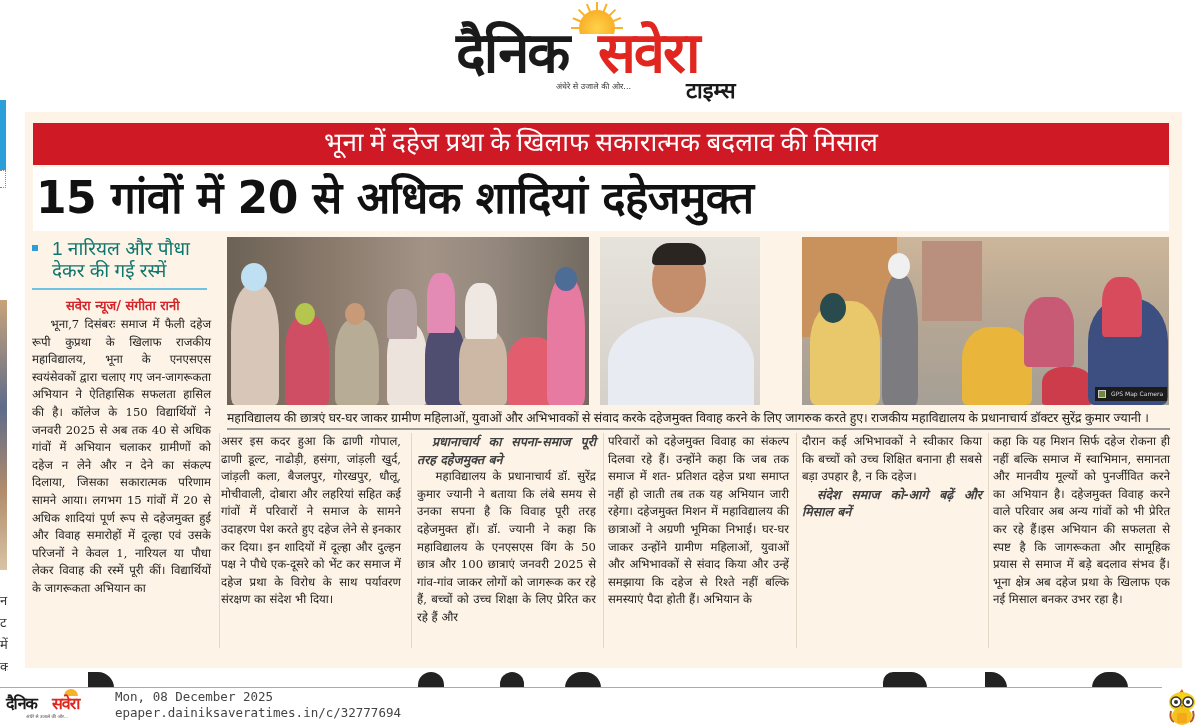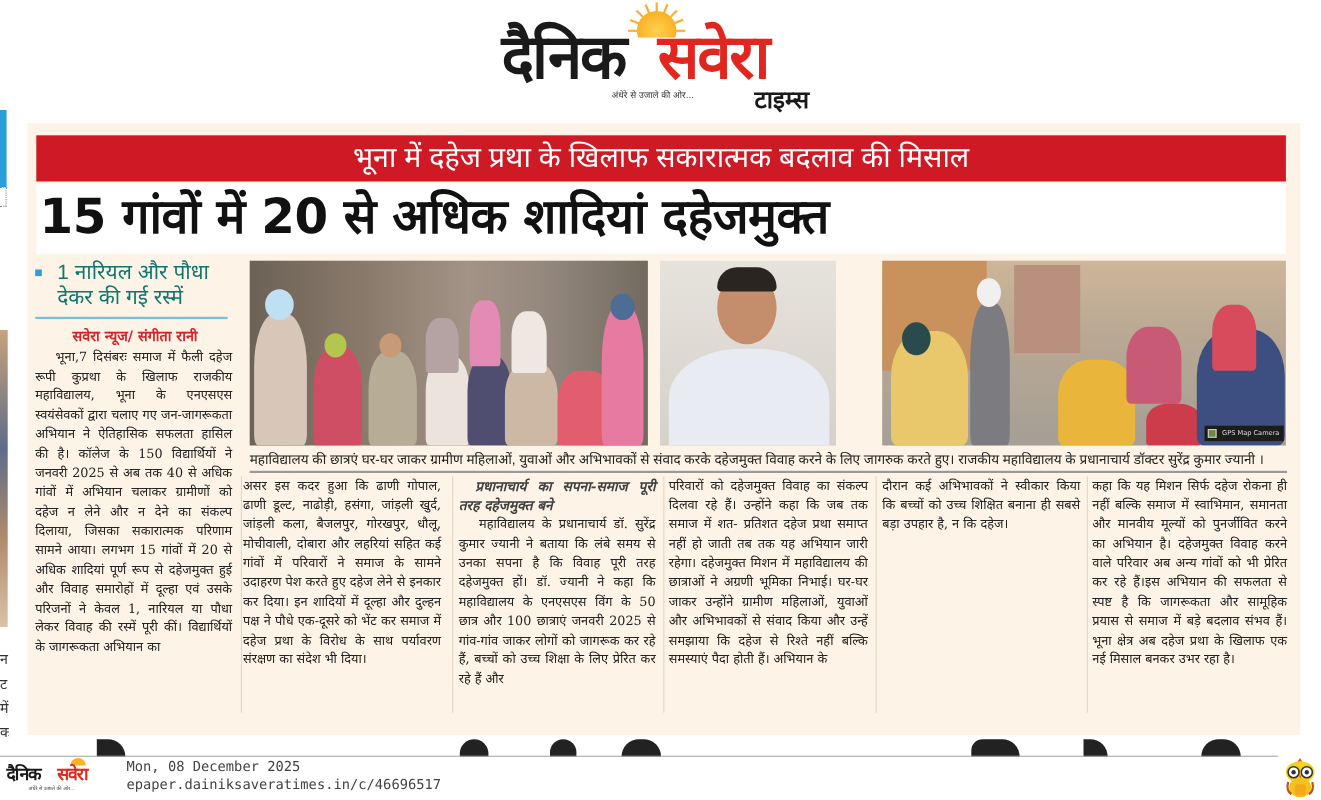--- a/index.html
+++ b/index.html
@@ -15,21 +15,21 @@
   .sun { position: absolute; left: 565px; top: 2px; width: 64px; height: 32px; overflow: hidden; }
   .sun .disc { position: absolute; left: 14px; top: 8px; width: 36px; height: 36px; border-radius: 50%; background: radial-gradient(#ffd24a, #f6a21a); }
   .sun .ray { position: absolute; left: 31px; top: 26px; width: 2px; height: 26px; background: #f7b22a; transform-origin: 1px 0; }
   .mast-black { position: absolute; left: 456px; top: 18px; font-family: "DejaVu Sans", sans-serif; font-weight: bold; font-size: 56px; letter-spacing: -2px; color: #1a1a1a; line-height: 70px; }
   .mast-red { position: absolute; left: 598px; top: 18px; font-family: "DejaVu Sans", sans-serif; font-weight: bold; font-size: 56px; letter-spacing: -2px; color: #e0261f; line-height: 70px; }
   .mast-tag { position: absolute; left: 556px; top: 80px; font-size: 8px; color: #333; }
   .mast-times { position: absolute; left: 686px; top: 74px; font-weight: bold; font-size: 22px; color: #1a1a1a; }
 
   
   .article { position: absolute; left: 25px; top: 112px; width: 1157px; height: 556px; background: #fdf3e6; }
-  .kicker { position: absolute; left: 33px; top: 123px; width: 1136px; height: 42px; background: #cf1a26; color: #fff; font-size: 26px; text-align: center; line-height: 40px; font-family: Liberation Sans, sans-serif; }
+  .kicker { position: absolute; left: 33px; top: 123px; width: 1136px; height: 42px; background: #cf1a26; color: #fff; font-size: 26px; text-align: center; line-height: 40px; font-family: Liberation Serif, serif; }
   .headline-bg { position: absolute; left: 33px; top: 167px; width: 1136px; height: 64px; background: #ffffff; }
   .headline { position: absolute; left: 36px; top: 165px; font-family: "DejaVu Sans", sans-serif; font-weight: bold; font-size: 44px; line-height: 66px; color: #111; letter-spacing: -0.5px; white-space: nowrap; }
 
   
   .hl-bullet { position: absolute; left: 32px; top: 245px; width: 6px; height: 6px; background: #2a9fd8; }
   .hl-text { position: absolute; left: 52px; top: 238px; width: 150px; font-size: 19px; line-height: 22px; color: #0f766e; font-family: "Liberation Sans", sans-serif; }
   .hl-rule { position: absolute; left: 32px; top: 288px; width: 175px; height: 2px; background: #6ec3e3; }
   .byline { position: absolute; left: 66px; top: 296px; font-size: 13px; font-weight: bold; color: #d4242a; font-family: "DejaVu Serif", serif; }
 
   
@@ -153,20 +153,21 @@
   <div class="subhead">प्रधानाचार्य का सपना-समाज पूरी तरह दहेजमुक्त बने</div>
   <p>महाविद्यालय के प्रधानाचार्य डॉ. सुरेंद्र कुमार ज्यानी ने बताया कि लंबे समय से उनका सपना है कि विवाह पूरी तरह दहेजमुक्त हों। डॉ. ज्यानी ने कहा कि महाविद्यालय के एनएसएस विंग के 50 छात्र और 100 छात्राएं जनवरी 2025 से गांव-गांव जाकर लोगों को जागरूक कर रहे हैं, बच्चों को उच्च शिक्षा के लिए प्रेरित कर रहे हैं और</p>
 </div>
 <div class="col-div" style="left:603px"></div>
 <div class="col" style="left:608px;top:433px;width:181px">
   <p class="noind">परिवारों को दहेजमुक्त विवाह का संकल्प दिलवा रहे हैं। उन्होंने कहा कि जब तक समाज में शत- प्रतिशत दहेज प्रथा समाप्त नहीं हो जाती तब तक यह अभियान जारी रहेगा। दहेजमुक्त मिशन में महाविद्यालय की छात्राओं ने अग्रणी भूमिका निभाई। घर-घर जाकर उन्होंने ग्रामीण महिलाओं, युवाओं और अभिभावकों से संवाद किया और उन्हें समझाया कि दहेज से रिश्ते नहीं बल्कि समस्याएं पैदा होती हैं। अभियान के</p>
 </div>
 <div class="col-div" style="left:796px"></div>
 <div class="col" style="left:802px;top:433px;width:180px">
   <p class="noind">दौरान कई अभिभावकों ने स्वीकार किया कि बच्चों को उच्च शिक्षित बनाना ही सबसे बड़ा उपहार है, न कि दहेज।</p>
+  <div class="subhead">संदेश समाज को-आगे बढ़ें और मिसाल बनें</div>
 </div>
 <div class="col-div" style="left:988px"></div>
 <div class="col" style="left:993px;top:433px;width:177px">
   <p class="noind">कहा कि यह मिशन सिर्फ दहेज रोकना ही नहीं बल्कि समाज में स्वाभिमान, समानता और मानवीय मूल्यों को पुनर्जीवित करने का अभियान है। दहेजमुक्त विवाह करने वाले परिवार अब अन्य गांवों को भी प्रेरित कर रहे हैं।इस अभियान की सफलता से स्पष्ट है कि जागरूकता और सामूहिक प्रयास से समाज में बड़े बदलाव संभव हैं। भूना क्षेत्र अब दहेज प्रथा के खिलाफ एक नई मिसाल बनकर उभर रहा है।</p>
 </div>
 
 <div class="peek" style="left:88px;width:26px;border-radius:0 20px 0 0"></div>
 <div class="peek" style="left:418px;width:26px;border-radius:14px 14px 0 0"></div>
 <div class="peek" style="left:500px;width:24px;border-radius:12px 12px 0 0"></div>
 <div class="peek" style="left:565px;width:36px;border-radius:18px 18px 0 0"></div>
@@ -175,21 +176,21 @@
 <div class="peek" style="left:1092px;width:36px;border-radius:18px 18px 0 0"></div>
 
 <div class="footer-rule"></div>
 <div class="f-logo">
   <div class="sunlet"></div>
   <span class="b">दैनिक</span>
   <span class="r">सवेरा</span>
   <span class="t">अंधेरे से उजाले की ओर...</span>
 </div>
 <div class="f-date">Mon, 08 December 2025</div>
-<div class="f-url">epaper.dainiksaveratimes.in/c/46696517</div>
+<div class="f-url">epaper.dainiksaveratimes.in/c/32777694</div>
 
 <svg class="owl" viewBox="0 0 30 36">
   <path d="M12 4 L15 0 L17 4 Z" fill="#e2572a"></path>
   <ellipse cx="15" cy="13" rx="13" ry="10" fill="#f5d21c"></ellipse>
   <ellipse cx="15" cy="27" rx="10" ry="9" fill="#f5c21c"></ellipse>
   <rect x="10" y="24" width="10" height="10" rx="2" fill="#f3a91b"></rect>
   <circle cx="9" cy="13" r="5" fill="#fff" stroke="#333" stroke-width="1.4"></circle>
   <circle cx="21" cy="13" r="5" fill="#fff" stroke="#333" stroke-width="1.4"></circle>
   <circle cx="9" cy="13" r="2" fill="#333"></circle>
   <circle cx="21" cy="13" r="2" fill="#333"></circle>

